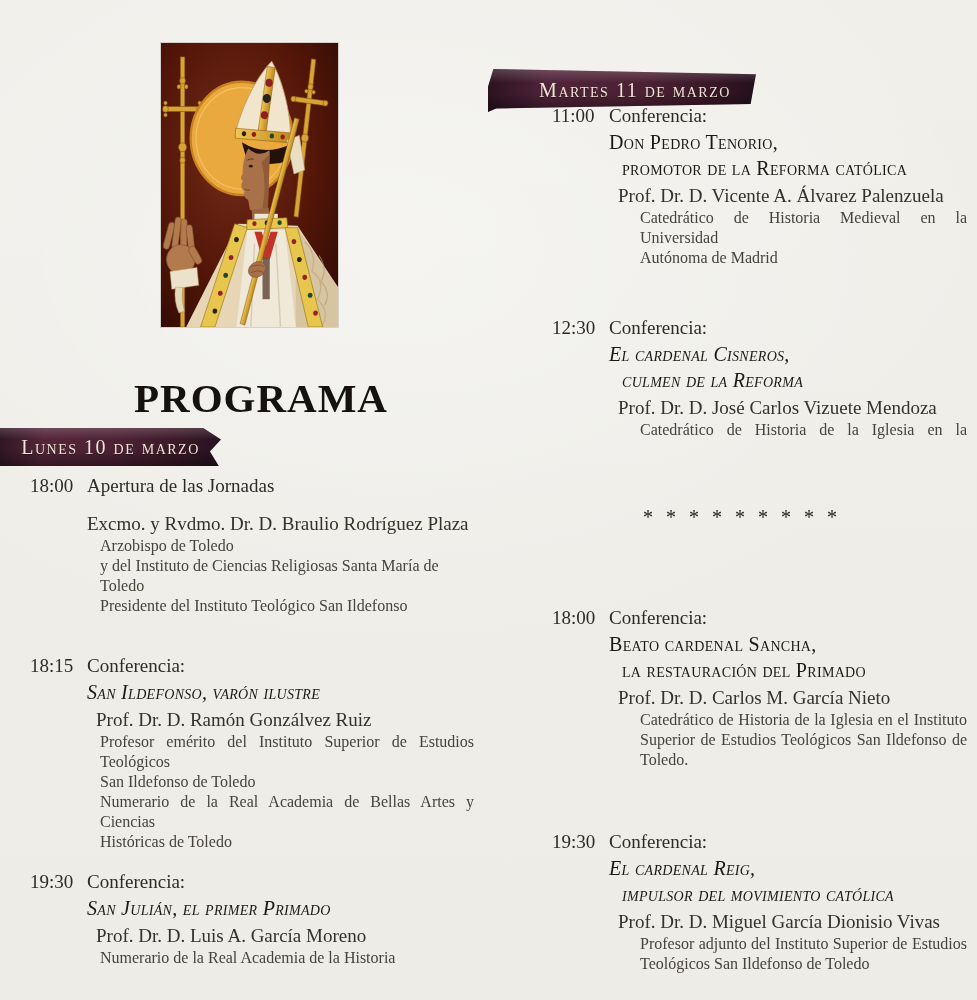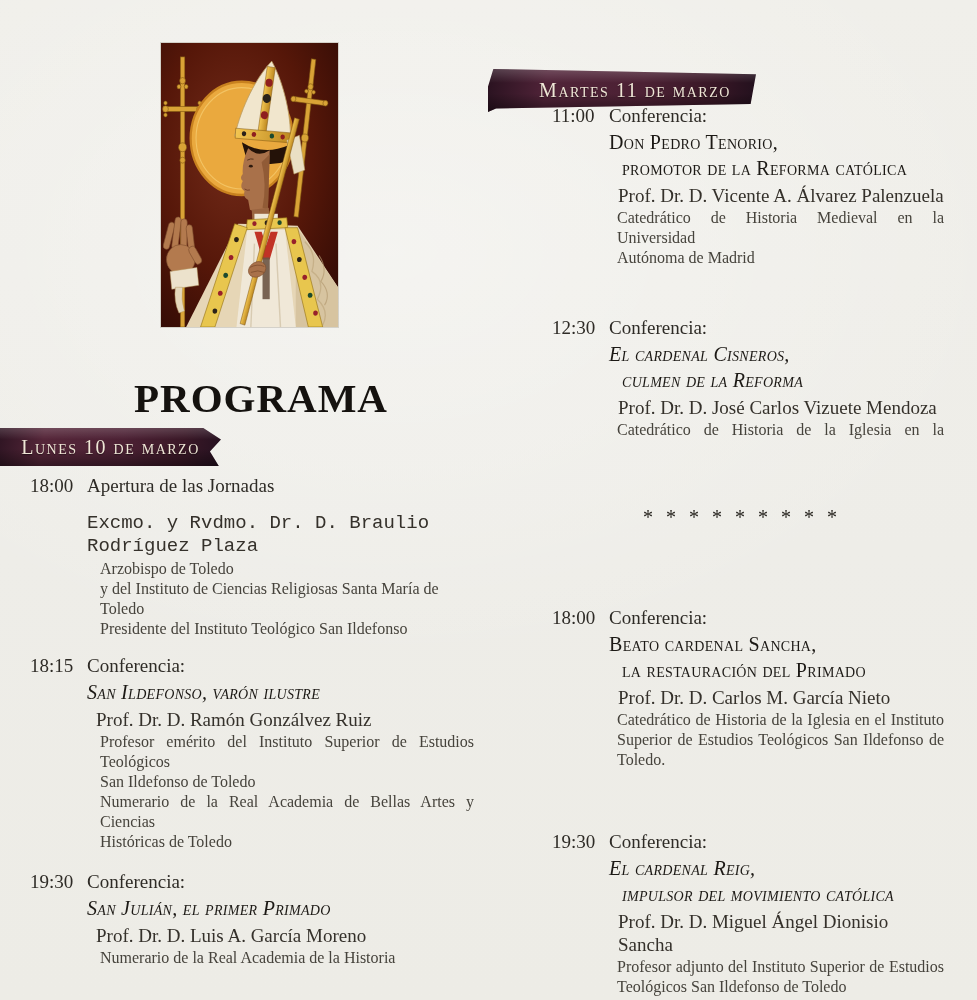--- a/index.html
+++ b/index.html
@@ -64,23 +64,23 @@
   .head{font-size:19px;line-height:24px;color:#2e2b26;}
   .time{display:inline-block;width:57px;}
   .title{
     font-size:20px;line-height:24px;font-weight:normal;font-variant:small-caps;
     margin:2px 0 0 57px;color:#1c1915;letter-spacing:.3px;
   }
   .title.l2{margin-left:70px;}
   .title.ital{font-style:italic;}
   .speaker{font-size:19px;line-height:23px;margin:4px 0 0 66px;color:#35312b;}
   .speaker.flush{margin-left:57px;}
-  .speaker.gap{margin-top:14px;font-family:Liberation Mono, monospace;}
+  .speaker.gap{margin-top:14px;}
   .creds{margin:1px 0 0 70px;font-size:16px;line-height:20px;color:#46433c;width:374px;}
-  .col-r .creds{margin-left:65px;width:327px;}
+  .col-r .creds{margin-left:88px;width:327px;}
   .jl{text-align:justify;text-align-last:justify;}
 
   .separator{
     position:absolute;left:577px;top:506px;width:330px;
     text-align:center;font-size:20px;letter-spacing:4px;color:#24211c;
   }
 </style>
 </head>
 <body>
 
@@ -306,20 +306,20 @@
       <div class="cred">Toledo.</div>
     </div>
   </article>
 
   <article class="ev col-r" id="ev-r4">
     <div class="head">
       <span class="time">19:30</span><span class="label">Conferencia:</span>
     </div>
     <div class="title ital">El cardenal Reig,</div>
     <div class="title ital l2">impulsor del movimiento católica</div>
-    <div class="speaker">Prof. Dr. D. Miguel Ángel Dionisio Sancha</div>
+    <div class="speaker">Prof. Dr. D. Miguel García Dionisio Vivas</div>
     <div class="creds">
       <div class="cred jl">Profesor adjunto del Instituto Superior de Estudios</div>
       <div class="cred">Teológicos San Ildefonso de Toledo</div>
     </div>
   </article>
 
 </div>
 
 </body></html>

